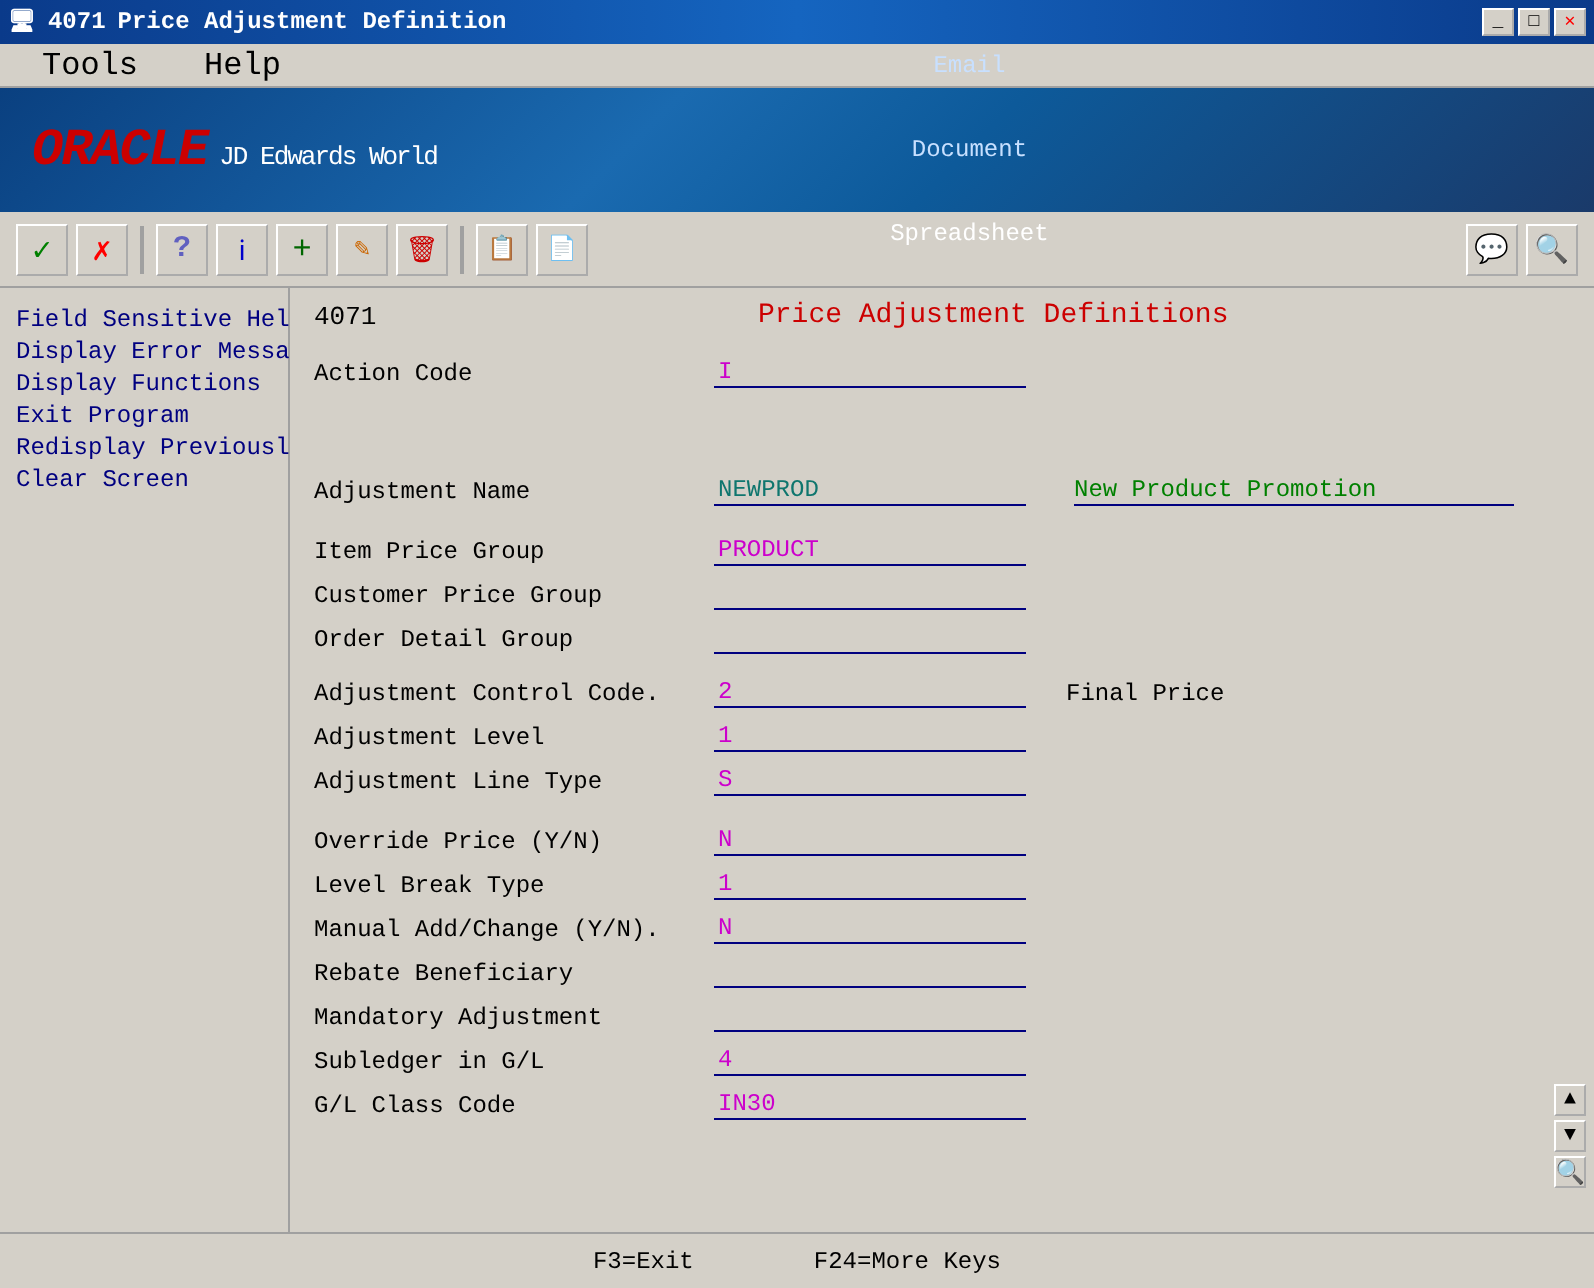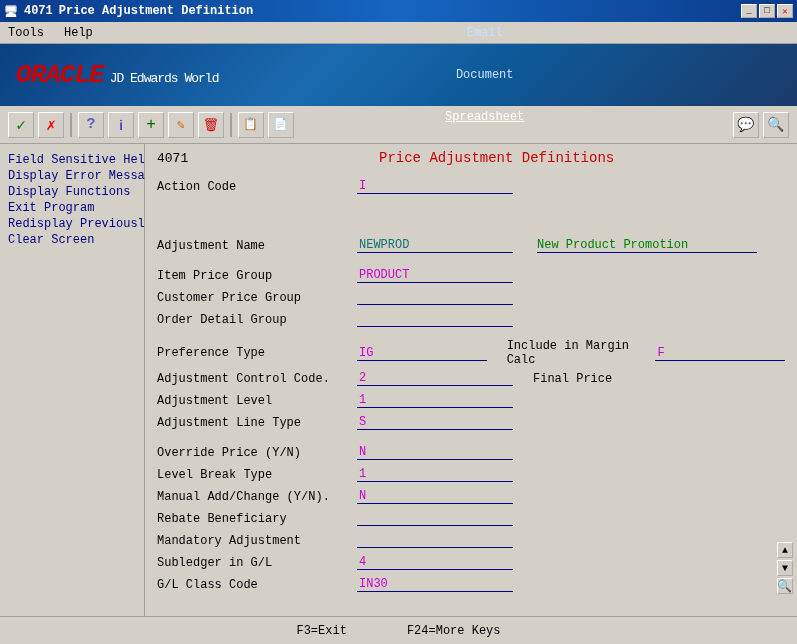--- a/index.html
+++ b/index.html
@@ -26,36 +26,36 @@
     
     .menu-bar {
       background: #d4d0c8;
       height: 22px;
       display: flex;
       align-items: center;
       padding: 0 4px;
       gap: 12px;
       border-bottom: 1px solid #a0a0a0;
     }
-    .menu-item { font-size: 12px; cursor: pointer; padding: 2px 4px; }
+    .menu-item { font-size: 16px; cursor: pointer; padding: 2px 4px; margin-left: 13px; }
 
     
     .header-banner {
       background: linear-gradient(135deg, #0a4080 0%, #1a6ab0 40%, #0d5a9a 60%, #1a3a6a 100%);
       height: 62px;
       display: flex;
       align-items: center;
       padding: 0 16px;
       justify-content: space-between;
     }
     .oracle-logo { color: white; font-size: 26px; font-weight: bold; font-style: italic; letter-spacing: -1px; }
     .oracle-logo span.jde { font-size: 13px; font-style: normal; font-weight: normal; margin-left: 6px; }
     .nav-links { display: flex; gap: 28px; align-items: center; flex-direction: column; }
     .nav-link { color: #c8e0ff; font-size: 12px; cursor: pointer; }
-    .nav-link.active { color: white; text-decoration: underline; }
+    .nav-link.active { color: white; }
 
     
     .toolbar {
       background: #d4d0c8;
       height: 38px;
       display: flex;
       align-items: center;
       padding: 0 8px;
       gap: 4px;
       border-bottom: 1px solid #a0a0a0;
@@ -278,26 +278,20 @@
       <input class="field-input medium" type="text" value="" style="color: rgb(204, 0, 204);">
     </div>
 
     <div class="field-row">
       <span class="field-label">Order Detail Group</span>
       <input class="field-input medium" type="text" value="" style="color: rgb(204, 0, 204);">
     </div>
 
     <div style="height:8px;"></div>
 
-    <div class="double-row">
-      <span class="field-label">Preference Type</span>
-      <input class="field-input short" type="text" value="IG" style="color: rgb(204, 0, 204);">
-      <span class="right-label">Include in Margin Calc</span>
-      <input class="field-input short" type="text" value="F" style="min-width: 30px; color: rgb(204, 0, 204);">
-    </div>
 
     <div class="double-row">
       <span class="field-label">Adjustment Control Code.</span>
       <input class="field-input short" type="text" value="2" style="color: rgb(204, 0, 204);">
       <span class="right-label">Final Price</span>
     </div>
 
     <div class="field-row">
       <span class="field-label">Adjustment Level</span>
       <input class="field-input short" type="text" value="1" style="color: rgb(204, 0, 204);">

